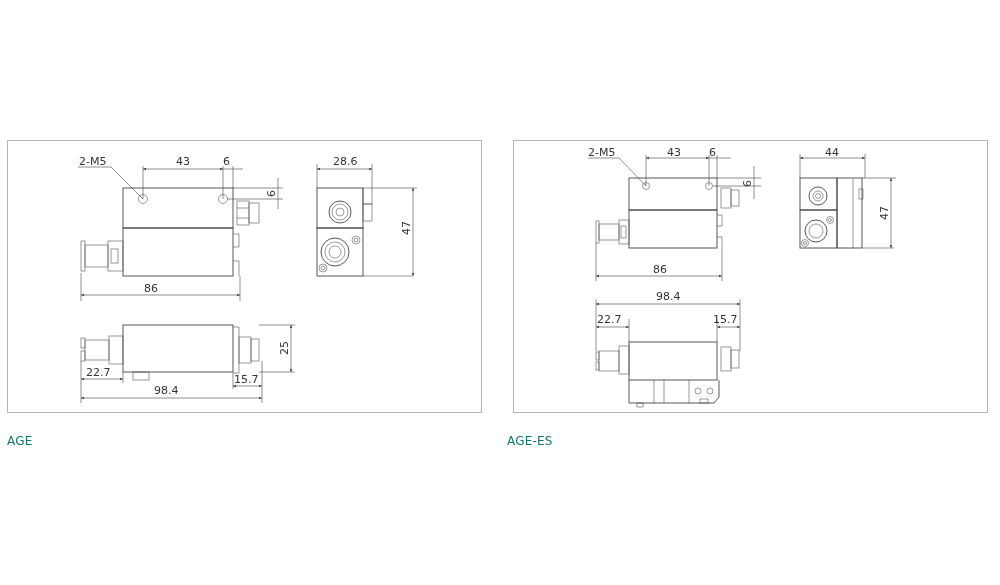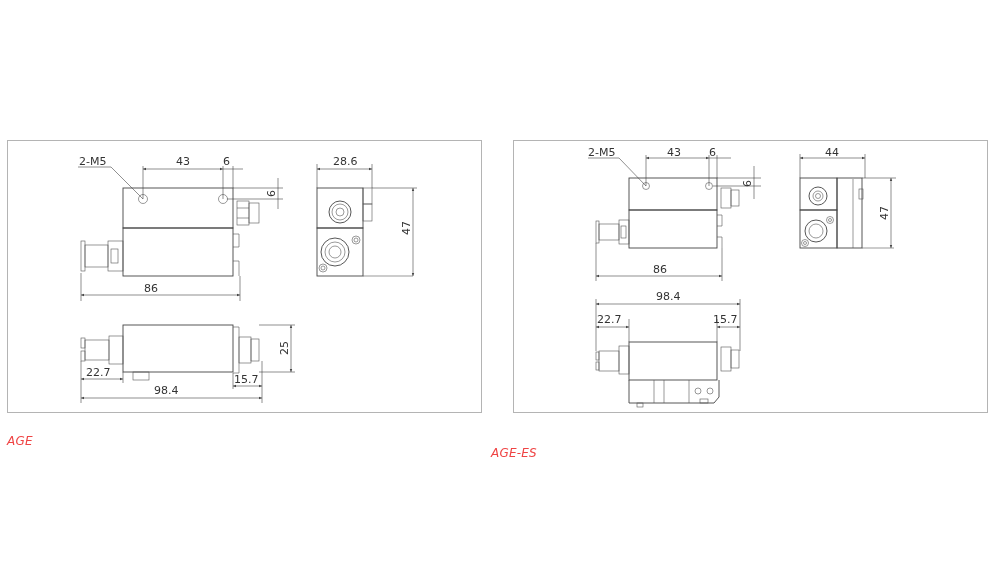--- a/index.html
+++ b/index.html
@@ -1,19 +1,19 @@
 <!DOCTYPE html>
 <html><head>
   <meta charset="utf-8">
   <style>
     html, body { margin: 0; padding: 0; background: #ffffff; }
     body { width: 1000px; height: 585px; position: relative; overflow: hidden; font-family: "DejaVu Sans", sans-serif; }
     .panel { position: absolute; border: 1px solid #b4b4b4; background: #fff; box-sizing: border-box; }
     .panel svg { position: absolute; left: 0; top: 0; }
-    .caption { position: absolute; font-size: 12px; color: #ef4444; letter-spacing: 0.2px; font-style: italic; }
+    .caption { position: absolute; font-size: 12px; color: #0f766e; letter-spacing: 0.2px; }
     svg text { font-family: "DejaVu Sans", sans-serif; font-size: 11px; fill: #333; }
     .ln { stroke: #444; stroke-width: 0.9; fill: none; }
     .thin { stroke: #555; stroke-width: 0.6; fill: none; }
     .dim { stroke: #444; stroke-width: 0.6; fill: none; }
   </style>
 </head>
 <body>
 
 <div class="panel" style="left:7px; top:140px; width:475px; height:273px;">
   <svg width="475" height="273" viewBox="7 140 475 273">
@@ -222,13 +222,13 @@
       <line class="dim" x1="628" y1="318" x2="628" y2="341"></line>
       <line class="dim" x1="595" y1="326" x2="628" y2="326" marker-start="url(#arr2)" marker-end="url(#arr2)"></line>
       <text x="596" y="322">22.7</text>
 
       <line class="dim" x1="716" y1="318" x2="716" y2="341"></line>
       <line class="dim" x1="716" y1="326" x2="739" y2="326" marker-start="url(#arr2)" marker-end="url(#arr2)"></line>
       <text x="712" y="322">15.7</text>
     </g>
   </svg>
 </div>
-<div class="caption" style="left:491px; top:434px;margin-top:12px;">AGE-ES</div>
+<div class="caption" style="left:507px; top:434px;">AGE-ES</div>
 
 </body></html>

